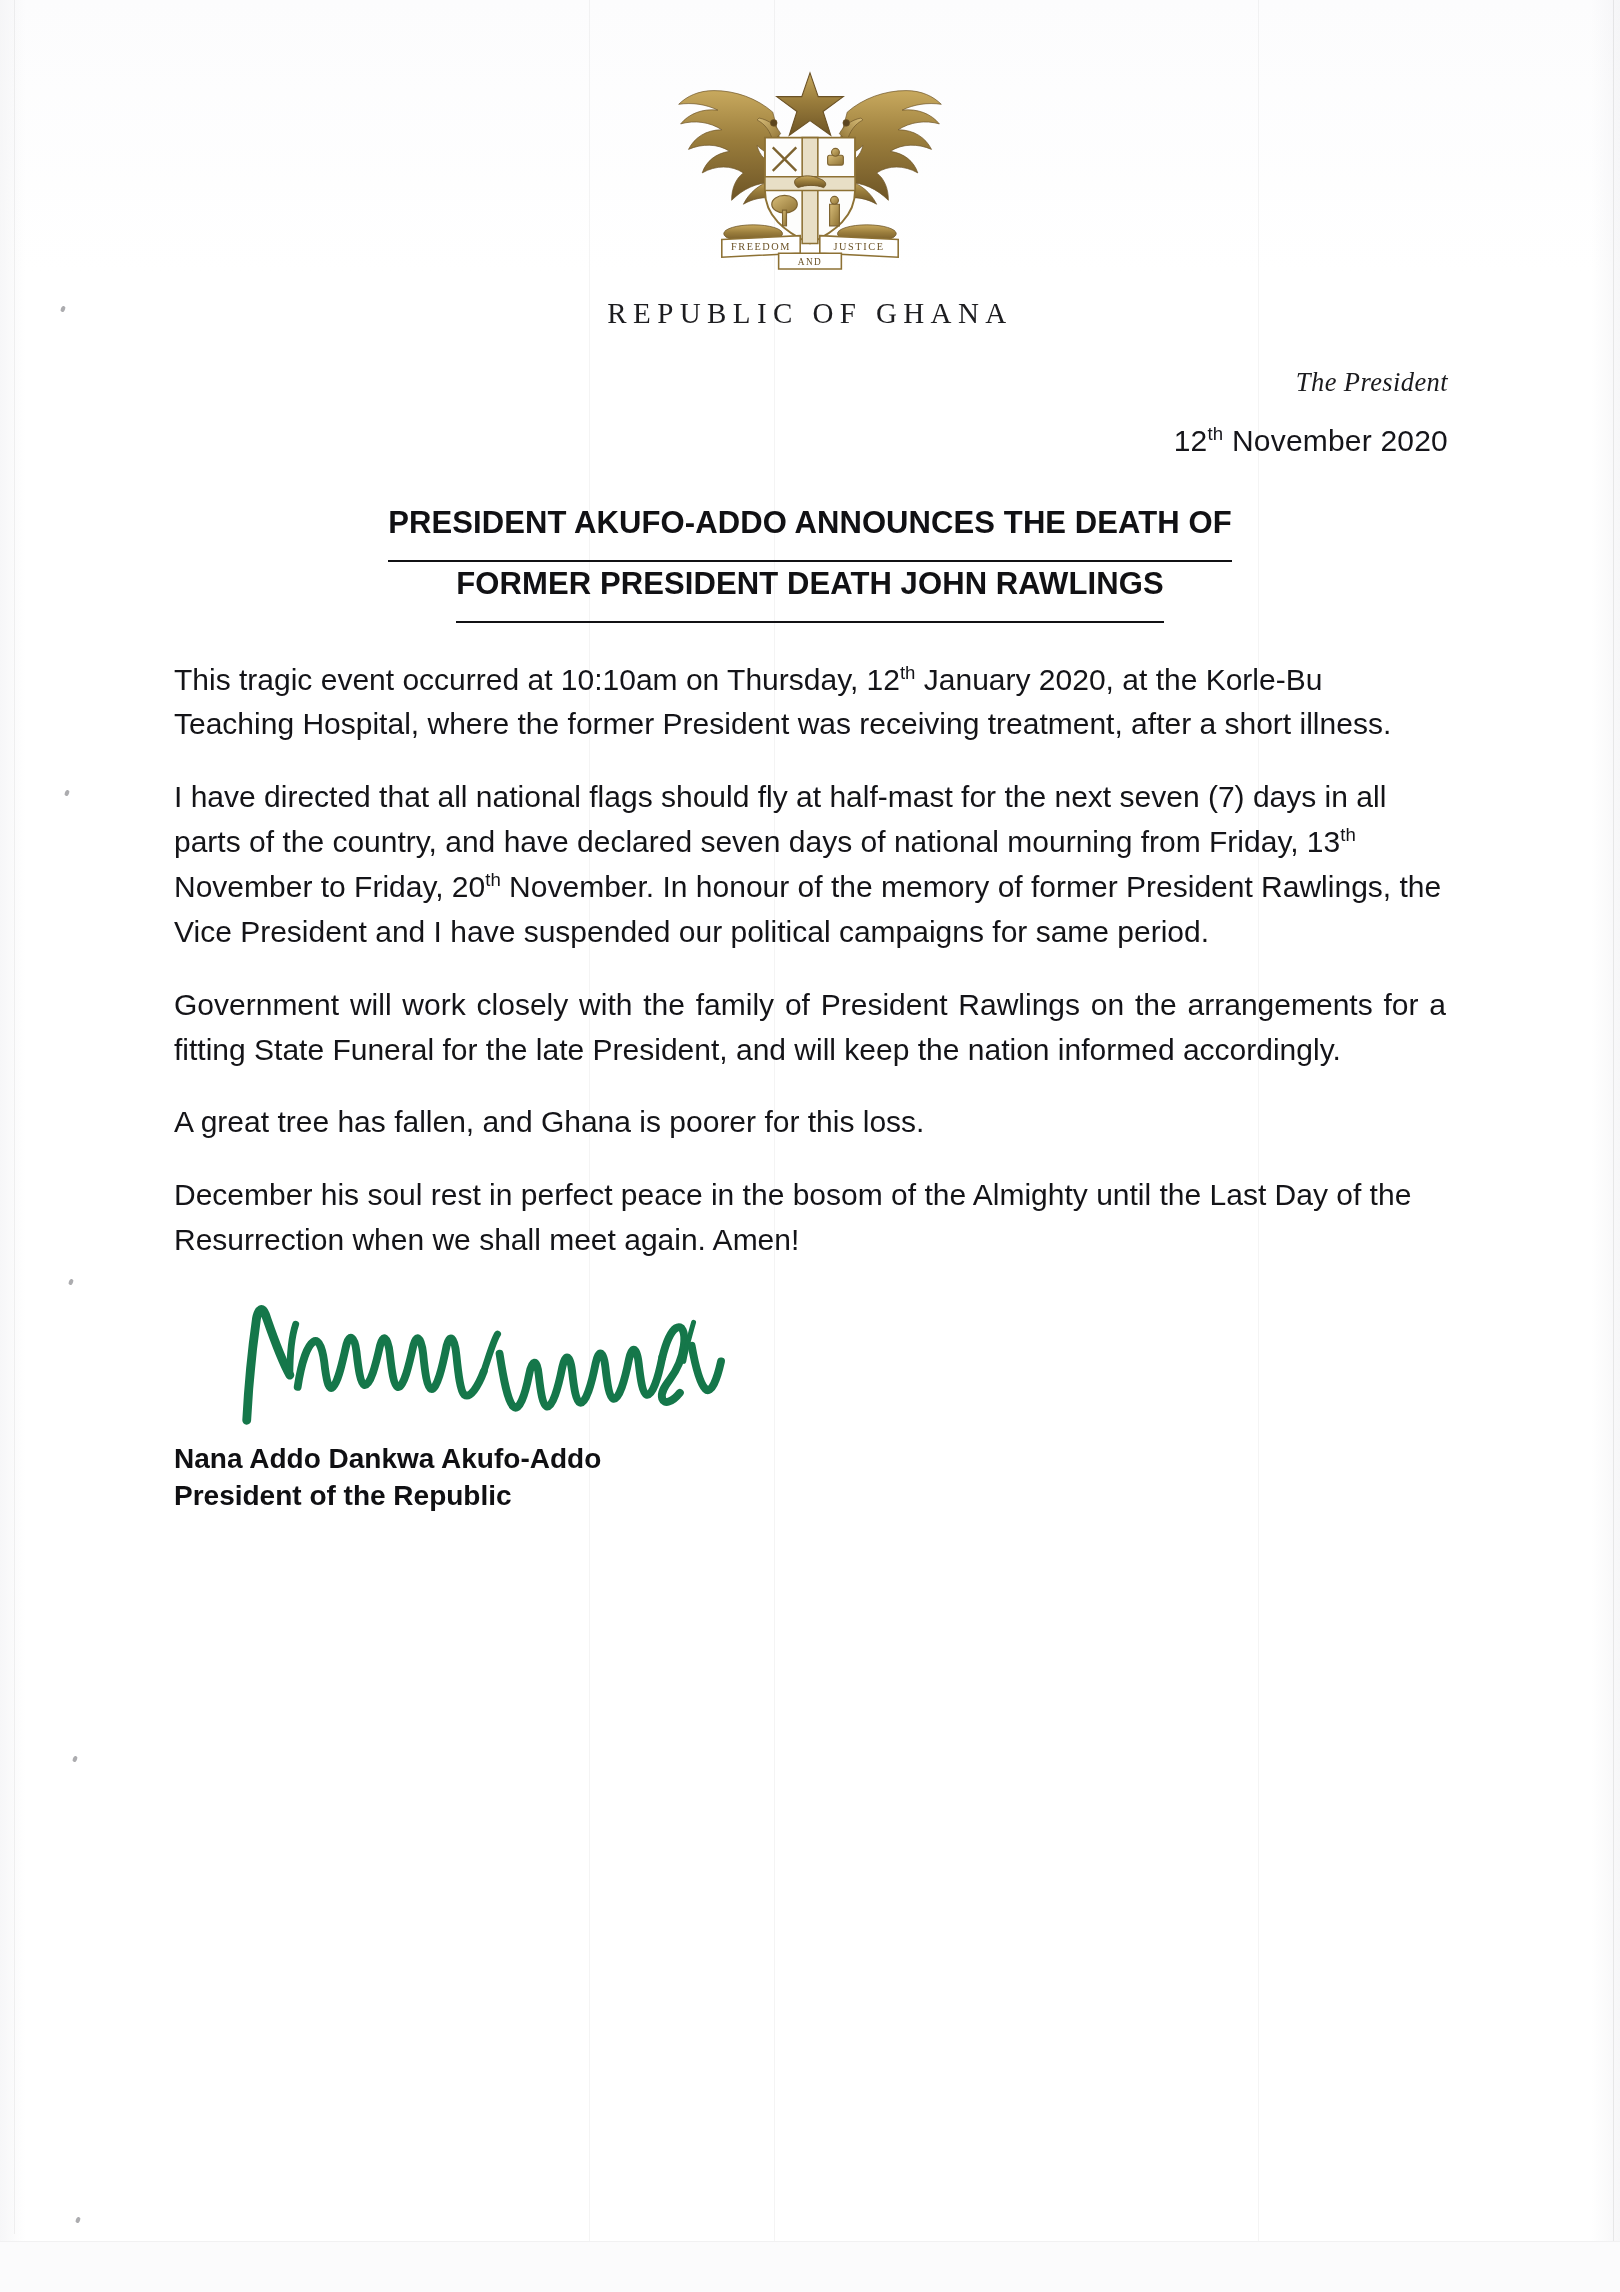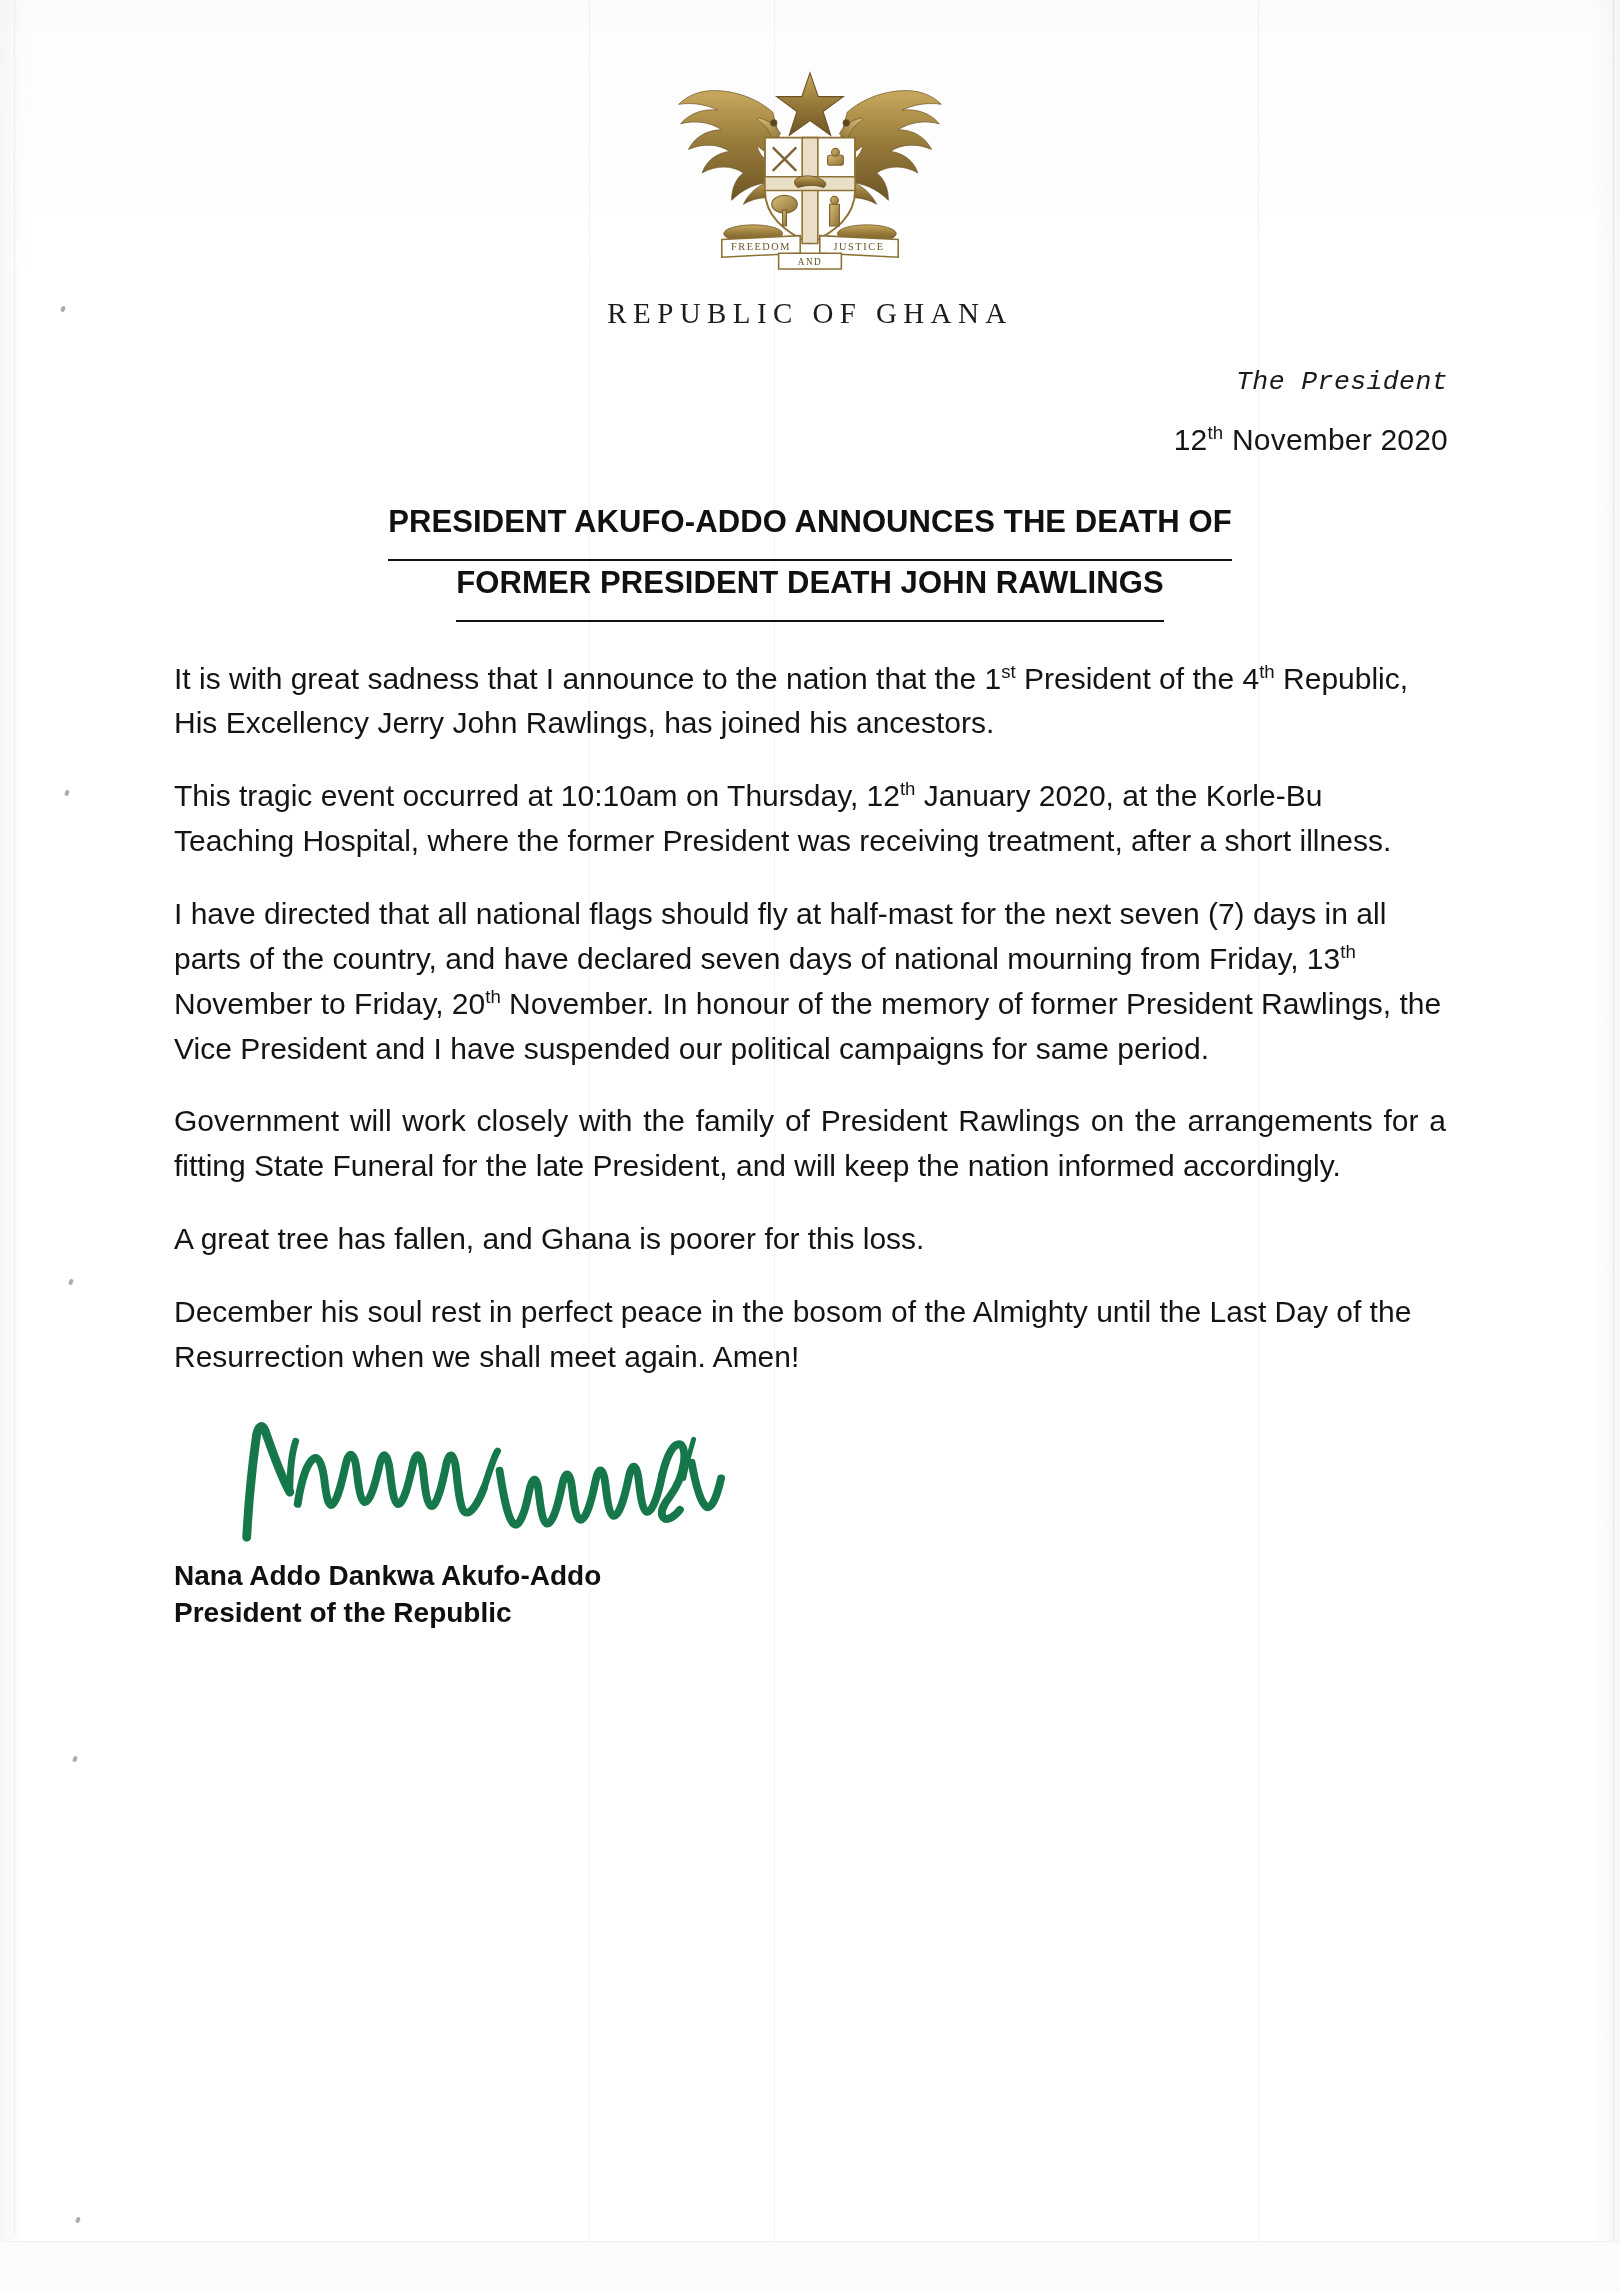--- a/index.html
+++ b/index.html
@@ -92,21 +92,21 @@
     margin-top: 21.6px;
   }
 
   
   .datebox {
     text-align: right;
     padding-right: 172px;
     margin-top: 37px;
   }
   .the-president {
-    font-family: Liberation Mono, monospace;
+    font-family: Liberation Serif, serif;
     font-style: italic;
     font-size: 26.5px;
     color: #1b1b1e;
     letter-spacing: 0.4px;
   }
   .doc-date {
     font-family: "Liberation Sans", sans-serif;
     font-size: 30px;
     color: #15151a;
     margin-top: 26px;
@@ -278,21 +278,20 @@
         <span>12</span><sup>th</sup><span> November 2020</span>
       </div>
     </div>
 
     <div class="title">
       <span class="tline">PRESIDENT AKUFO-ADDO ANNOUNCES THE DEATH OF</span><br>
       <span class="tline">FORMER PRESIDENT DEATH JOHN RAWLINGS</span>
     </div>
 
     <div class="body" id="body-text">
-        <p><span>It is with great sadness that I announce to the nation that the 1</span><sup>st</sup><span> President of the 4</span><sup>th</sup><span> Republic, His Excellency Jerry John Rawlings, has joined his ancestors.</span></p>
         <p><span>This tragic event occurred at 10:10am on Thursday, 12</span><sup>th</sup><span> January 2020, at the Korle-Bu Teaching Hospital, where the former President was receiving treatment, after a short illness.</span></p>
         <p><span>I have directed that all national flags should fly at half-mast for the next seven (7) days in all parts of the country, and have declared seven days of national mourning from Friday, 13</span><sup>th</sup><span> November to Friday, 20</span><sup>th</sup><span> November. In honour of the memory of former President Rawlings, the Vice President and I have suspended our political campaigns for same period.</span></p>
         <p class="justify"><span>Government will work closely with the family of President Rawlings on the arrangements for a fitting State Funeral for the late President, and will keep the nation informed accordingly.</span></p>
         <p><span>A great tree has fallen, and Ghana is poorer for this loss.</span></p>
         <p><span>December his soul rest in perfect peace in the bosom of the Almighty until the Last Day of the Resurrection when we shall meet again. Amen!</span></p>
       </div>
 
     <div class="sig-area">
       <svg class="signature" width="686" height="147" viewBox="0 0 700 150">
         <g id="sig-strokes" fill="none" stroke-linecap="round" stroke-linejoin="round">

